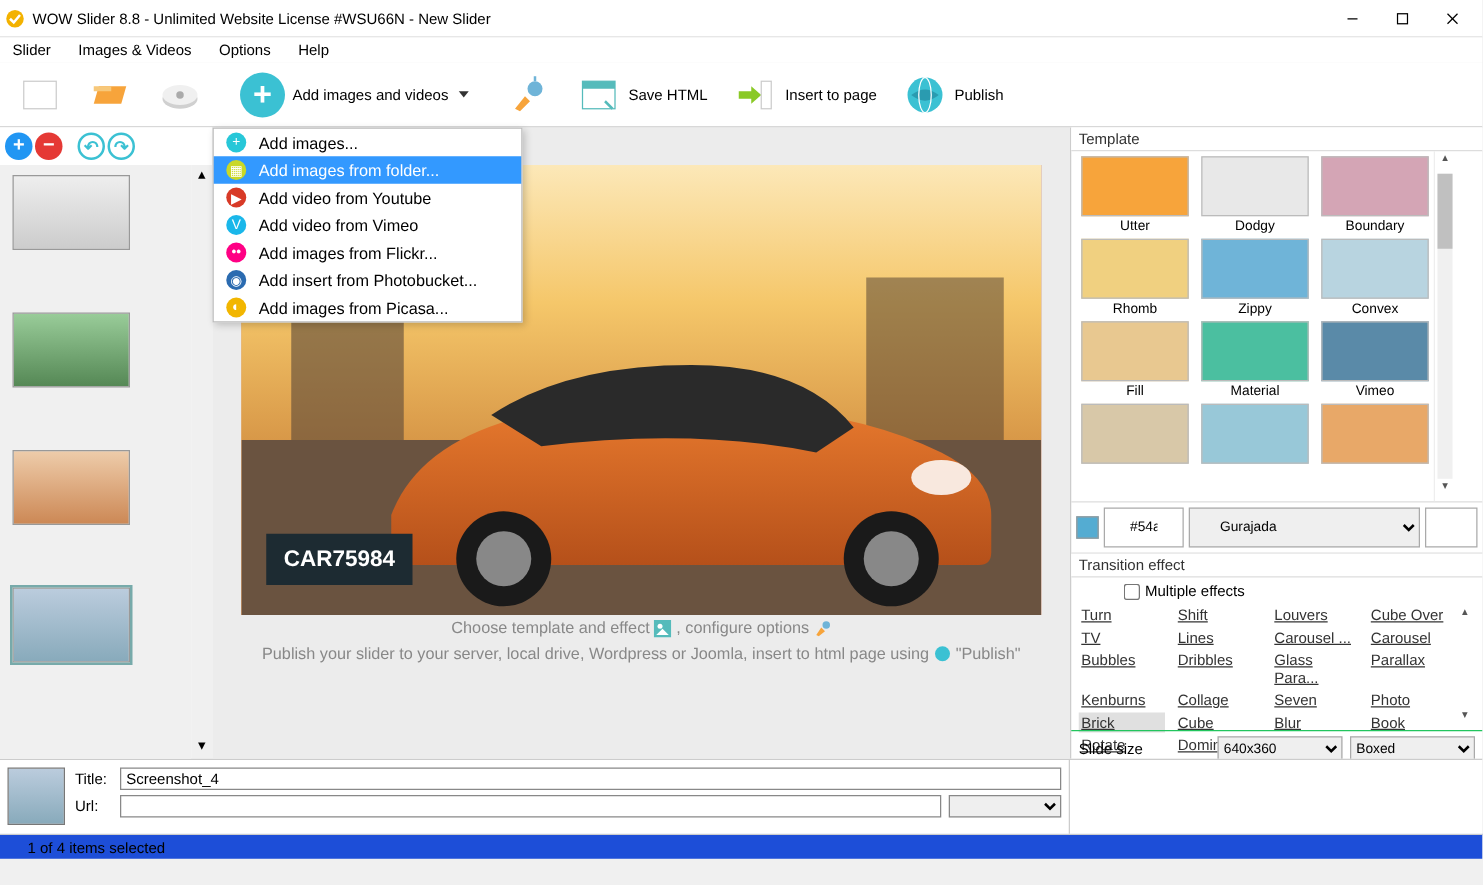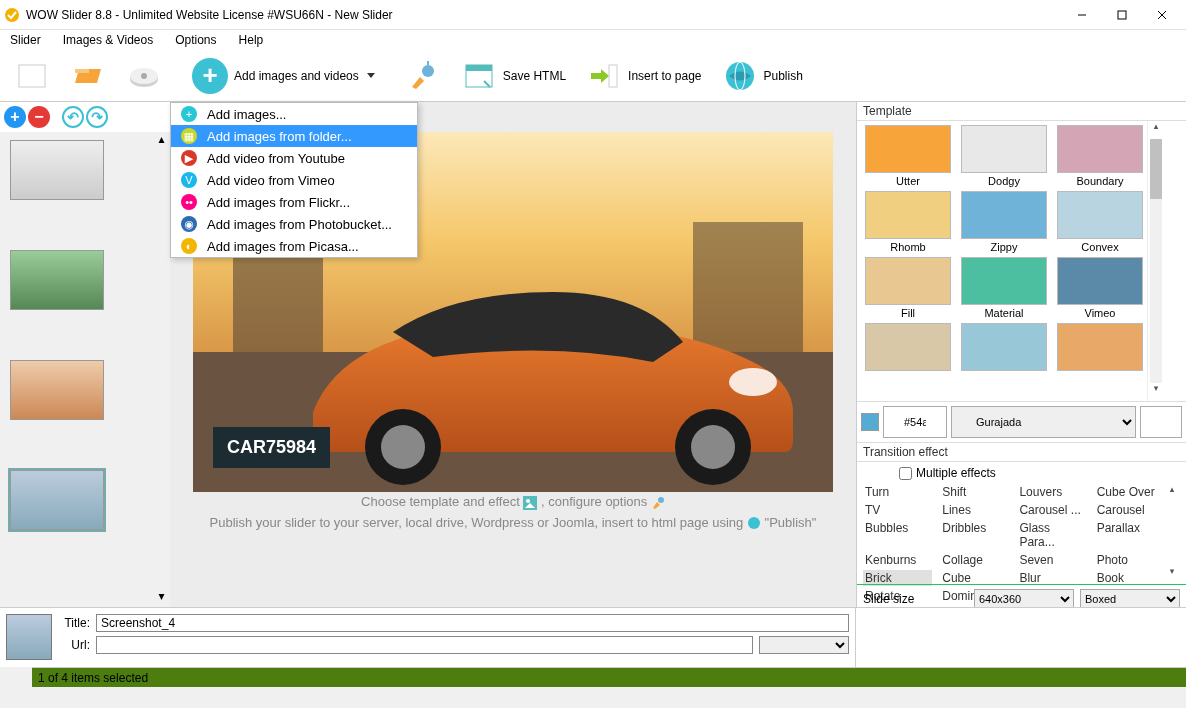--- a/index.html
+++ b/index.html
@@ -36,31 +36,31 @@
 .tpl { width: 90px; display: flex; flex-direction: column; align-items: center; cursor: pointer; justify-content: flex-end; }
 .tplimg { width: 86px; height: 48px; background: #ddd; border: 1px solid #bbb; display: flex; align-items: center; justify-content: center; font-size: 8px; color:#666; }
 .tplname { font-size: 11px; margin-top: 2px; }
 .tpl-controls { display:flex; align-items:center; gap:4px; padding:4px; border-top:1px solid #ddd; border-bottom:1px solid #ddd; }
 .colorbox { width:18px; height:18px; border:1px solid #999; background:#54acd2; }
 .tpl-controls input, .tpl-controls select { font-size:11px; height:32px; border:1px solid #aaa; padding:0 20px; }
 .transition { padding: 4px 6px 0; }
 .chk { display:flex; align-items:flex-end; gap:4px; font-size:12px; margin-bottom: 4px; padding-left: 36px; }
 .chk input { width:13px; height:13px; }
 .effects { display: grid; grid-template-columns: repeat(4, 1fr); gap: 2px 8px; font-size: 12px; color:#333; }
-.effects div { cursor: pointer; padding: 1px 2px; }
+.effects div { cursor: pointer; padding: 1px 2px; text-decoration: underline; }
 .effects .selected { background: #e0e0e0; }
 .slidesize { display:flex; align-items:center; gap:6px; padding:4px 6px; border-top:1px solid #22c55e; }
 .slidesize select { flex:0 0 auto; font-size:11px; height:20px; border:1px solid #aaa; }
 .more-settings { margin:6px; border:1px solid #aaa; background:#f8f8f8; height:58px; display:flex; align-items:center; justify-content:center; gap:10px; cursor:pointer; }
 .bottombar { display:flex; gap:8px; padding:6px; height: 60px; background:#fff; border-top:1px solid #ccc; }
 .bottombar .preview-small { width:46px; height:46px; background:#999; border:1px solid #777; }
 .formrow { display:flex; align-items:center; gap:6px; margin-bottom:4px; }
-.formrow label { width:30px; text-align:right; font-size:12px; }
+.formrow label { width:30px; text-align:left; font-size:12px; }
 .formrow input, .formrow select { border:1px solid #888; height:18px; font-size:12px; padding:0 4px; }
-.statusbar { height: 20px; background:#4d7c0f; border-top:1px solid #ccc; padding:0 6px; display:flex; align-items:center; font-size:12px;margin-left:32px; }
+.statusbar { height: 20px; background:#1d4ed8; border-top:1px solid #ccc; padding:0 22px; display:flex; align-items:center; font-size:12px; }
 .popup { position:absolute; top:0; left:0; width:248px; background:#fff; border:1px solid #bbb; box-shadow:2px 2px 6px rgba(0,0,0,.2); z-index:50; }
 .popup-item { display:flex; align-items:center; gap:10px; padding:3px 10px; font-size:13px; cursor:pointer; }
 .popup-item.hover { background:#3399ff; color:#fff; }
 .popup-icon { width:16px; height:16px; border-radius:50%; display:flex; align-items:center; justify-content:center; font-size:11px; color:#fff; flex: none; }
 .templates-wrap { display:flex; }
 .rightscroll { width:17px; border-left:1px solid #eee; position:relative; }
 .rightscroll .track { position:absolute; top:18px; bottom:18px; left:2px; right:2px; background:#f0f0f0; }
 .rightscroll .thumb { position:absolute; left:0; right:0; top:0; height:60px; background:#c0c0c0; border:none; width:auto; }
 .rightscroll .arr { height:18px; text-align:center; font-size:9px; color:#555; cursor:pointer; }
 .effects-wrap { display:flex; height:100px; }
@@ -221,21 +221,21 @@
         <div class="popup-item">
           <span class="popup-icon" style="background: rgb(26, 183, 234);">V</span>
           <span>Add video from Vimeo</span>
         </div>
         <div class="popup-item">
           <span class="popup-icon" style="background: rgb(255, 0, 132);">••</span>
           <span>Add images from Flickr...</span>
         </div>
         <div class="popup-item">
           <span class="popup-icon" style="background: rgb(43, 107, 176);">◉</span>
-          <span>Add images from Photobucket...</span>
+          <span>Add insert from Photobucket...</span>
         </div>
         <div class="popup-item">
           <span class="popup-icon" style="background: rgb(242, 182, 0);">◐</span>
           <span>Add images from Picasa...</span>
         </div>
       </div>
 
     <div class="preview">
 
       <svg width="640" height="360" style="position:absolute;top:0;left:0">

